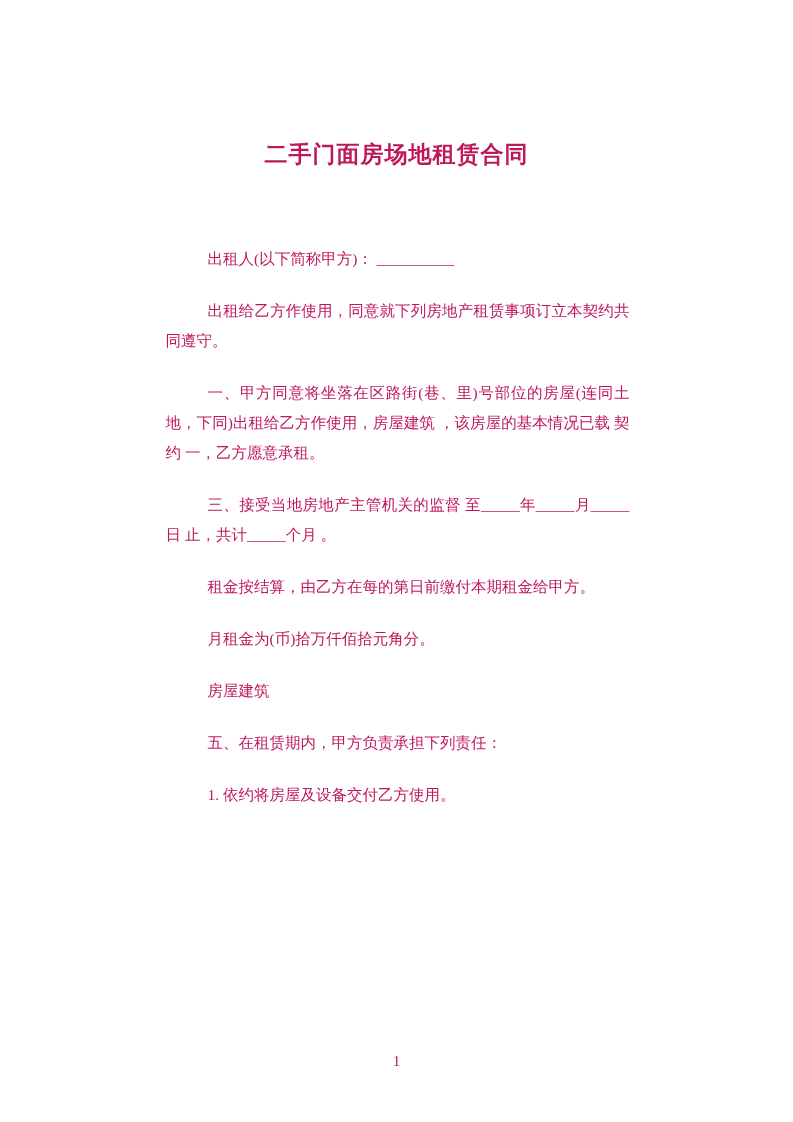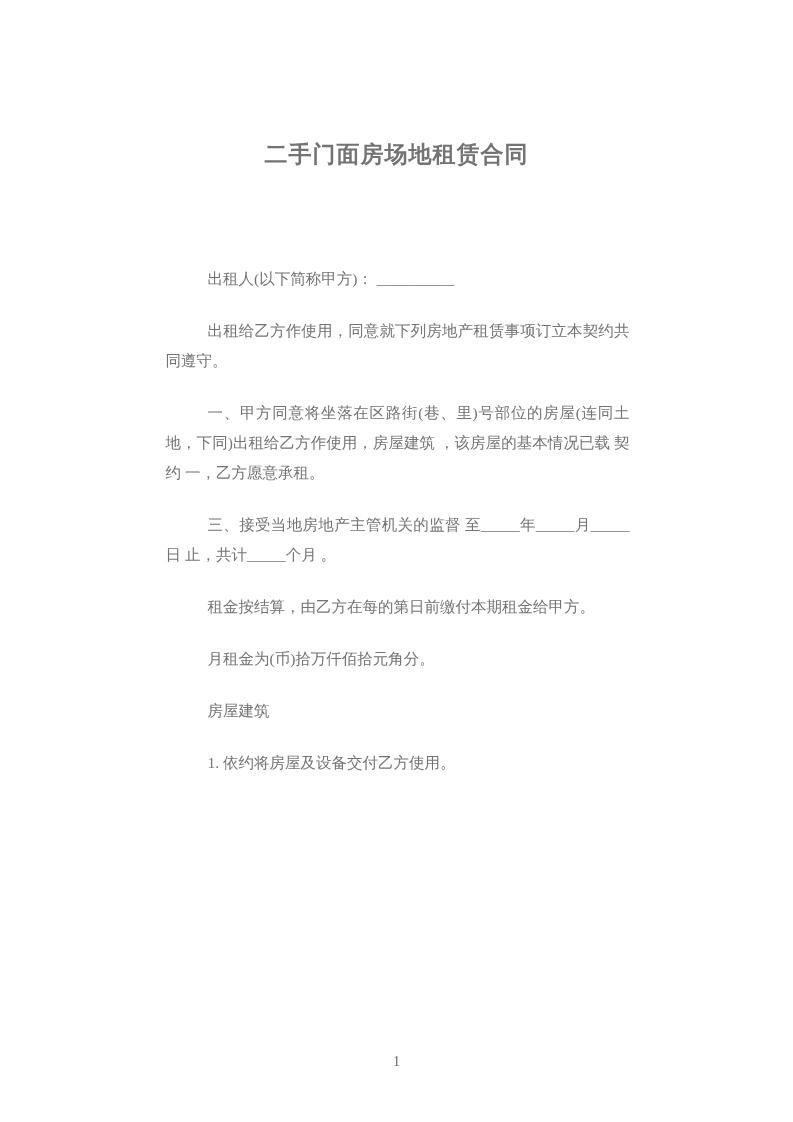--- a/index.html
+++ b/index.html
@@ -3,34 +3,34 @@
 <meta charset="utf-8">
 <style>
   * { margin: 0; padding: 0; box-sizing: border-box; }
   html, body { background: #ffffff; }
   .page {
     position: relative;
     width: 650px;
     height: 1122px;
     margin: 0 auto;
     background: #ffffff;
-    color: #737373;
+    color: #be185d;
     font-family: "Liberation Serif", "DejaVu Serif", serif;
     overflow: hidden;
   }
   .doc-title {
     margin-top: 140px;
     text-align: center;
     font-size: 23px;
     font-weight: bold;
     letter-spacing: 1px;
     line-height: 30px;
   }
   .doc-body {
-    margin-top: 94px;
+    margin-top: 74px;
     padding: 0 92px 0 94px;
   }
   .para {
     font-size: 15.5px;
     line-height: 30px;
     text-indent: 42px;
     text-align: justify;
     margin-bottom: 22px;
     word-break: break-all;
   }
@@ -52,20 +52,21 @@
   <h1 class="doc-title">二手门面房场地租赁合同</h1>
 
   <div class="doc-body">
     <p class="para">出租人(以下简称甲方)： __________</p>
     <p class="para">出租给乙方作使用，同意就下列房地产租赁事项订立本契约共同遵守。</p>
     <p class="para">一、甲方同意将坐落在区路街(巷、里)号部位的房屋(连同土地，下同)出租给乙方作使用，房屋建筑 ，该房屋的基本情况已载 契约 一，乙方愿意承租。</p>
     <p class="para">三、接受当地房地产主管机关的监督 至_____年_____月_____日 止，共计_____个月 。</p>
     <p class="para">租金按结算，由乙方在每的第日前缴付本期租金给甲方。</p>
     <p class="para">月租金为(币)拾万仟佰拾元角分。</p>
     <p class="para">房屋建筑</p>
+    <p class="para">五、在租赁期内，甲方负责承担下列责任：</p>
     <p class="para">1. 依约将房屋及设备交付乙方使用。</p>
   </div>
 
   <div class="footer">
     <span>1</span>
   </div>
 
 </div>
 
 </body></html>

